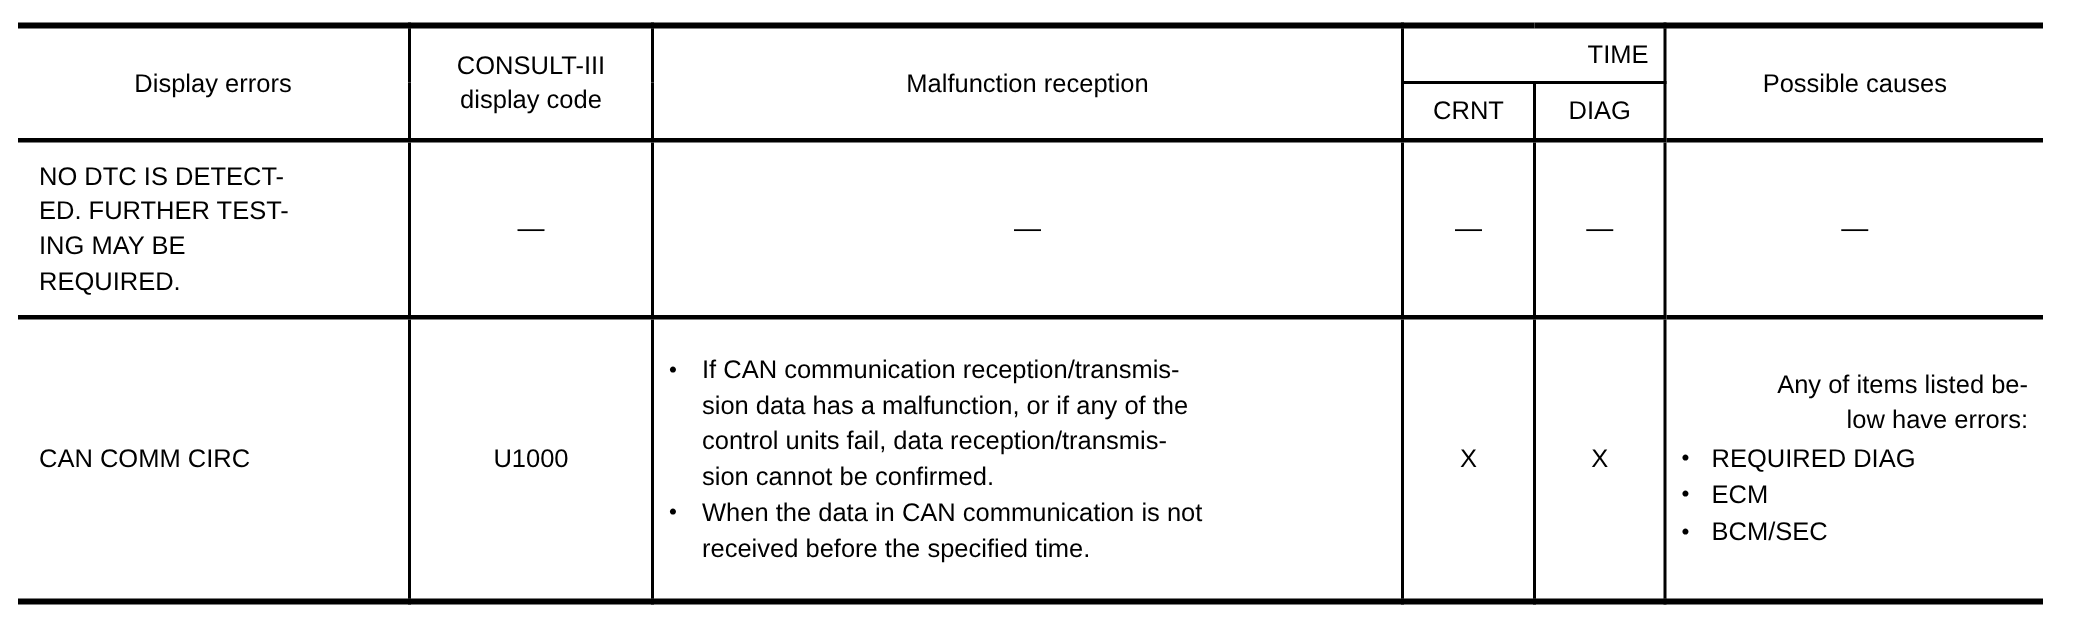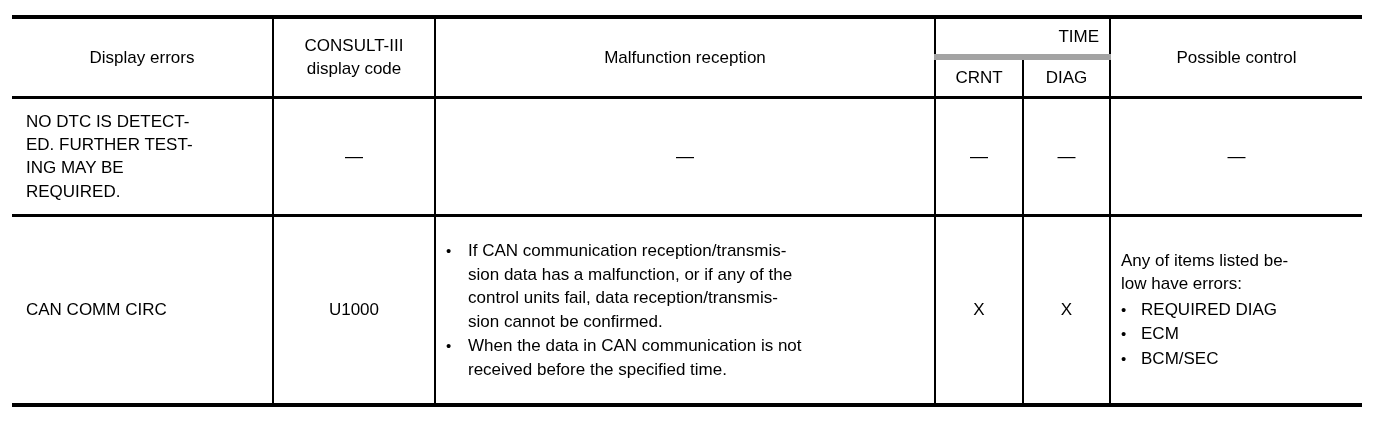--- a/index.html
+++ b/index.html
@@ -35,21 +35,21 @@
     border-left: 2px solid #000;
     border-right: 2px solid #000;
     vertical-align: middle;
     padding: 6px 10px;
     box-sizing: border-box;
   }
   .first-col { border-left: none; }
   .last-col  { border-right: none; }
   thead th { text-align: center; }
   th.time-header { border-bottom: 2px solid #000; height: 38px; text-align: right; }
-  th.sub-header  { border-top: 6px solid #a3a3a3; height: 36px; }
+  th.sub-header  { border-top: 2px solid #a3a3a3; height: 36px; }
   tbody tr.row-top td { border-top: 3px solid #000; }
   thead tr:first-child th { border-top: none; }
   tbody tr:last-child td { border-bottom: none; }
   .center { text-align: center; }
   .left   { text-align: left; }
   .pre    { white-space: pre-line; }
   td.cell-pad-left, th.cell-pad-left { padding-left: 14px; }
   .row1 td { height: 118px; }
   .row2 td { height: 190px; }
   .dash { font-size: 18px; }
@@ -62,21 +62,21 @@
     flex: 0 0 auto;
     width: 22px;
     text-align: left;
     font-size: 15px;
     line-height: 1.55;
   }
   .bullet-text {
     flex: 1 1 auto;
     white-space: pre-line;
   }
-  .causes-intro { white-space: pre-line; margin-bottom: 2px; }
+  .causes-intro { white-space: pre-line; margin-bottom: 2px; text-align: right; }
   .causes .bullet-dot { width: 20px; }
 </style>
 </head>
 <body>
 
 <div class="page">
   <table class="dtc">
     <colgroup>
       <col style="width:261px">
       <col style="width:162px">
@@ -85,21 +85,21 @@
       <col style="width:87px">
       <col style="width:252px">
     </colgroup>
     <thead>
       <tr>
         <th rowspan="2" class="first-col">Display errors</th>
         <th rowspan="2" class="pre">CONSULT-III
 display code</th>
         <th rowspan="2">Malfunction reception</th>
         <th colspan="2" class="time-header">TIME</th>
-        <th rowspan="2" class="last-col">Possible control</th>
+        <th rowspan="2" class="last-col">Possible causes</th>
       </tr>
       <tr>
         <th class="sub-header">CRNT</th>
         <th class="sub-header">DIAG</th>
       </tr>
     </thead>
     <tbody>
       <tr class="row1 row-top">
         <td class="first-col left pre cell-pad-left">NO DTC IS DETECT-
 ED. FURTHER TEST-

